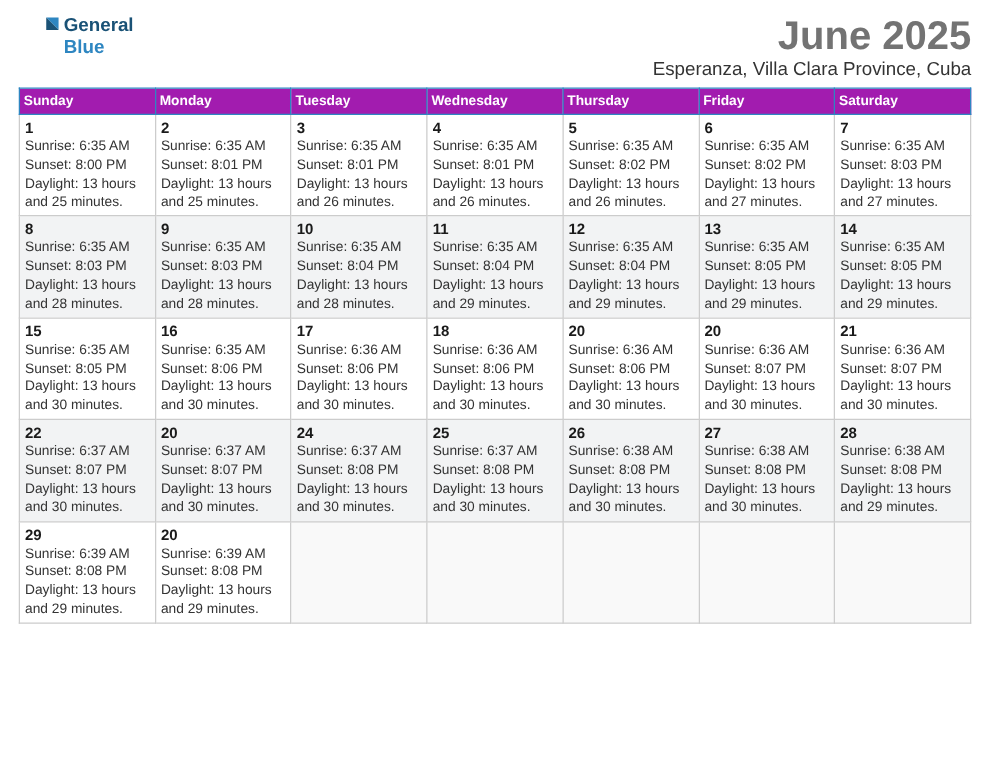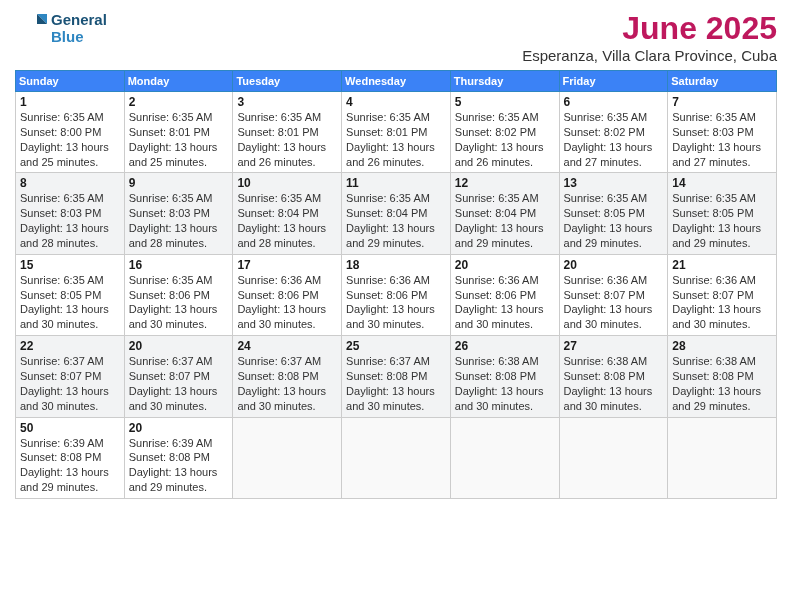--- a/index.html
+++ b/index.html
@@ -25,33 +25,33 @@
     .logo {
       display: flex;
       align-items: center;
     }
     .title-block {
       text-align: right;
     }
     .month-title {
       font-size: 32px;
       font-weight: bold;
-      color: #be185d;
+      color: #737373;
     }
     .location {
       font-size: 15px;
       color: #333;
     }
     .calendar {
       width: 100%;
       border-collapse: collapse;
       font-size: 9.5px;
     }
     .calendar th {
-      background: #3b82f6;
+      background: #a21caf;
       color: #fff;
       padding: 4px 3px;
       text-align: left;
       font-size: 11px;
       font-weight: bold;
       border: 1px solid #2e86c1;
     }
     .calendar td {
       border: 1px solid #ccc;
       padding: 3px 4px;
@@ -234,21 +234,21 @@
             <span class="day-num">27</span>
             <div class="day-info">Sunrise: 6:38 AM<br>Sunset: 8:08 PM<br>Daylight: 13 hours<br>and 30 minutes.</div>
           </td>
           <td>
             <span class="day-num">28</span>
             <div class="day-info">Sunrise: 6:38 AM<br>Sunset: 8:08 PM<br>Daylight: 13 hours<br>and 29 minutes.</div>
           </td>
         </tr>
         <tr class="last-row">
           <td>
-            <span class="day-num">50</span>
+            <span class="day-num">29</span>
             <div class="day-info">Sunrise: 6:39 AM<br>Sunset: 8:08 PM<br>Daylight: 13 hours<br>and 29 minutes.</div>
           </td>
           <td>
             <span class="day-num">20</span>
             <div class="day-info">Sunrise: 6:39 AM<br>Sunset: 8:08 PM<br>Daylight: 13 hours<br>and 29 minutes.</div>
           </td>
           <td class="empty"></td>
           <td class="empty"></td>
           <td class="empty"></td>
           <td class="empty"></td>

